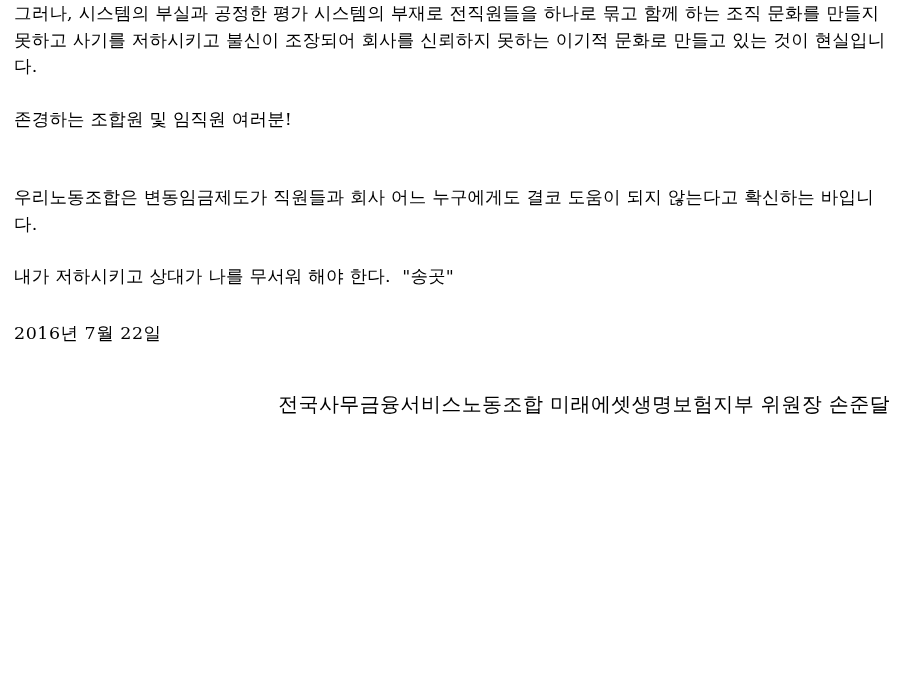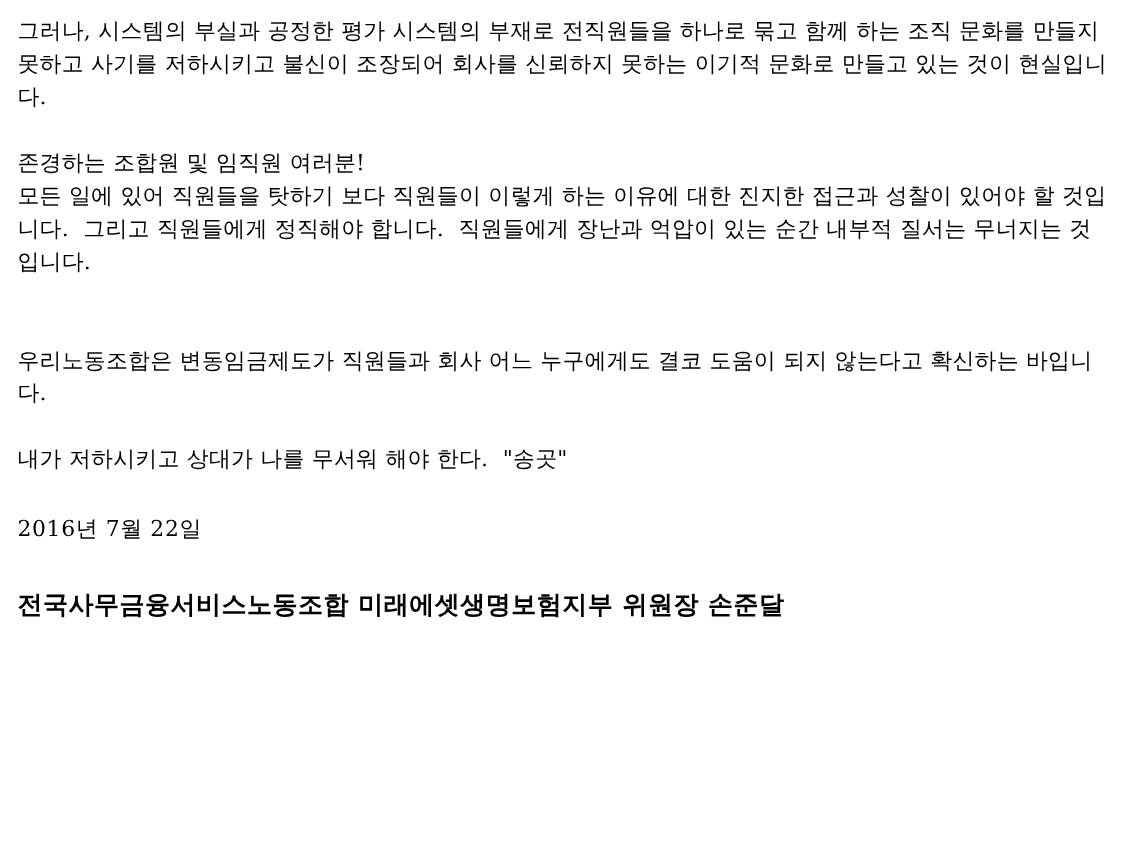--- a/index.html
+++ b/index.html
@@ -12,61 +12,60 @@
     height: 691px;
     font-family: "DejaVu Serif", "Liberation Serif", serif;
     color: #000000;
     overflow: hidden;
   }
   .page {
     position: relative;
     width: 904px;
     height: 550px;
     box-sizing: border-box;
-    padding: 12px 14px 0 14px;
+    padding: 0 14px 0 14px;
   }
   .para {
     font-size: 17.5px;
     line-height: 26.5px;
     letter-spacing: 0.2px;
     white-space: pre-wrap;
     word-break: break-all;
     margin: 0;
   }
   .gap {
     height: 26px;
   }
   .date-line {
     margin-top: 30px;
     text-align: left;
     font-size: 17.5px;
     line-height: 26px;
     letter-spacing: 0.5px;
   }
   .signature {
-    margin-top: 32px;
-    text-align: left;
+    margin-top: 44px;
+    text-align: right;
     font-size: 20px;
-    font-weight: bold;
+    font-weight: normal;
     letter-spacing: 0.4px;
     line-height: 28px;
   }
 </style>
 </head>
 <body>
 
 <div class="page">
 
   <p class="para">그러나, 시스템의 부실과 공정한 평가 시스템의 부재로 전직원들을 하나로 묶고 함께 하는 조직 문화를 만들지 못하고 사기를 저하시키고 불신이 조장되어 회사를 신뢰하지 못하는 이기적 문화로 만들고 있는 것이 현실입니다.</p>
 
   <div class="gap"></div>
 
   <p class="para">존경하는 조합원 및 임직원 여러분!</p>
 
-  <p class="para">모든 일에 있어 직원들을 탓하기 보다 직원들이 이렇게 하는 이유에 대한 진지한 접근과 성찰이 있어야 할 것입니다.  그리고 직원들에게 정직해야 합니다.  직원들에게 장난과 억압이 있는 순간 내부적 질서는 무너지는 것입니다.</p>
 
   <div class="gap"></div>
 
 
   <div class="gap"></div>
 
   <p class="para">우리노동조합은 변동임금제도가 직원들과 회사 어느 누구에게도 결코 도움이 되지 않는다고 확신하는 바입니다.</p>
 
 
   <div class="gap"></div>

